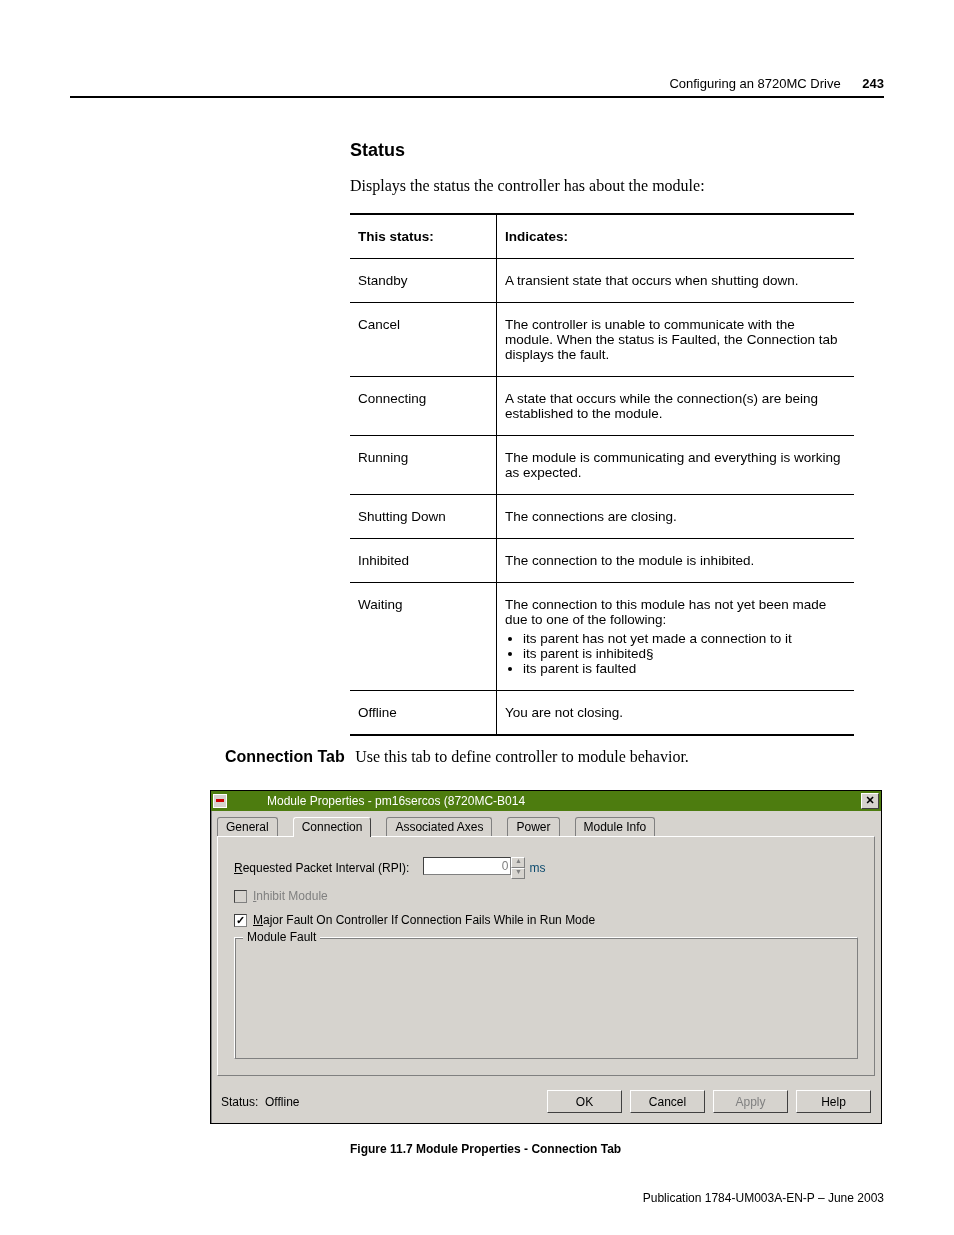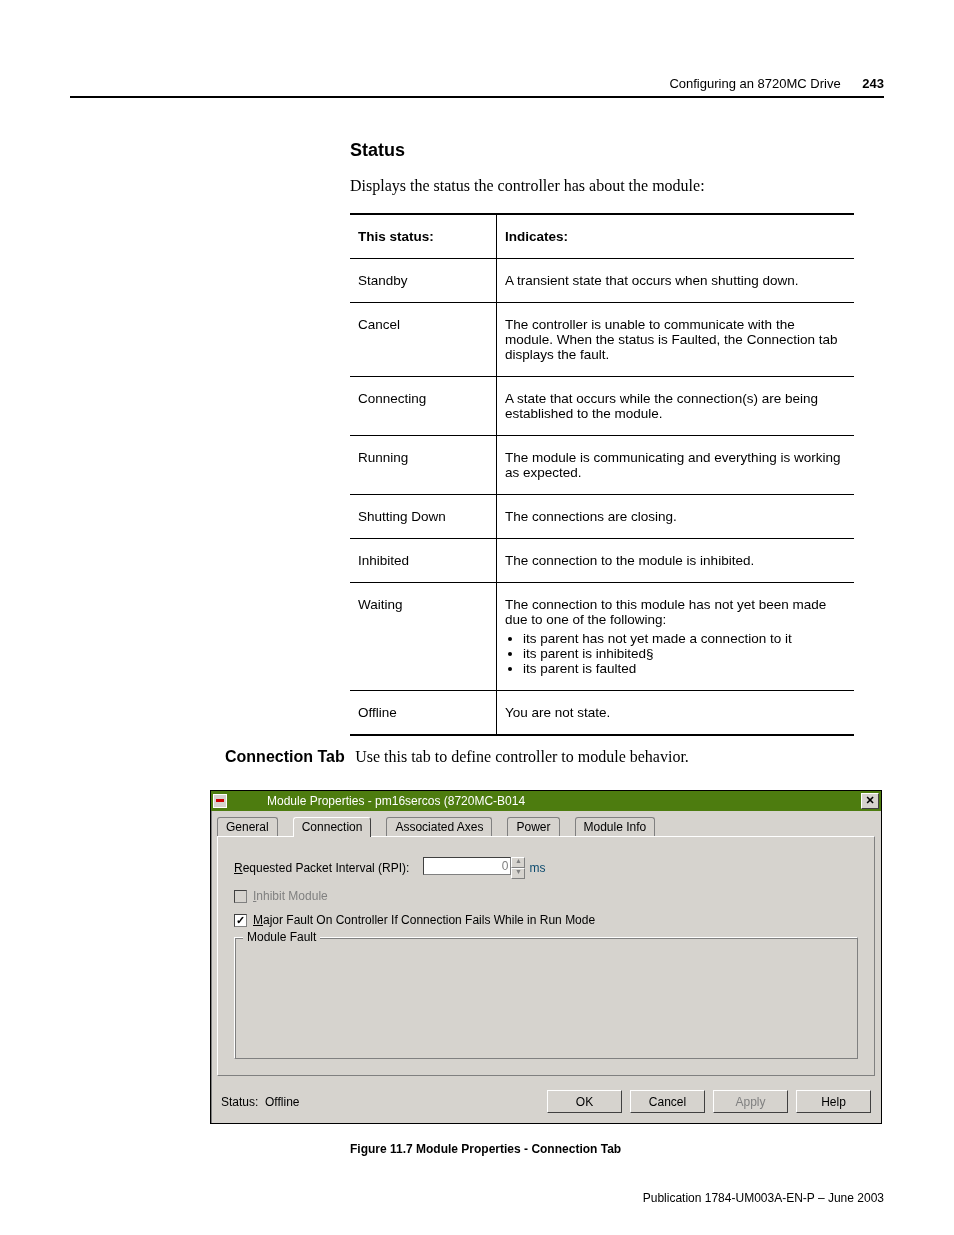--- a/index.html
+++ b/index.html
@@ -370,21 +370,21 @@
           <span>The connection to this module has not yet been made due to one of the following:</span>
           <ul class="waiting-bullets">
             <li>its parent has not yet made a connection to it</li>
             <li>its parent is inhibited§</li>
             <li>its parent is faulted</li>
           </ul>
         </td>
       </tr>
       <tr>
         <td class="col1">Offline</td>
-        <td>You are not state.</td>
+        <td>You are not closing.</td>
       </tr>
     </tbody>
       </table>
   </div>
 
   <div class="conn-row">
     <span class="conn-label">Connection Tab</span>
     <span class="conn-desc">Use this tab to define controller to module behavior.</span>
   </div>
 

